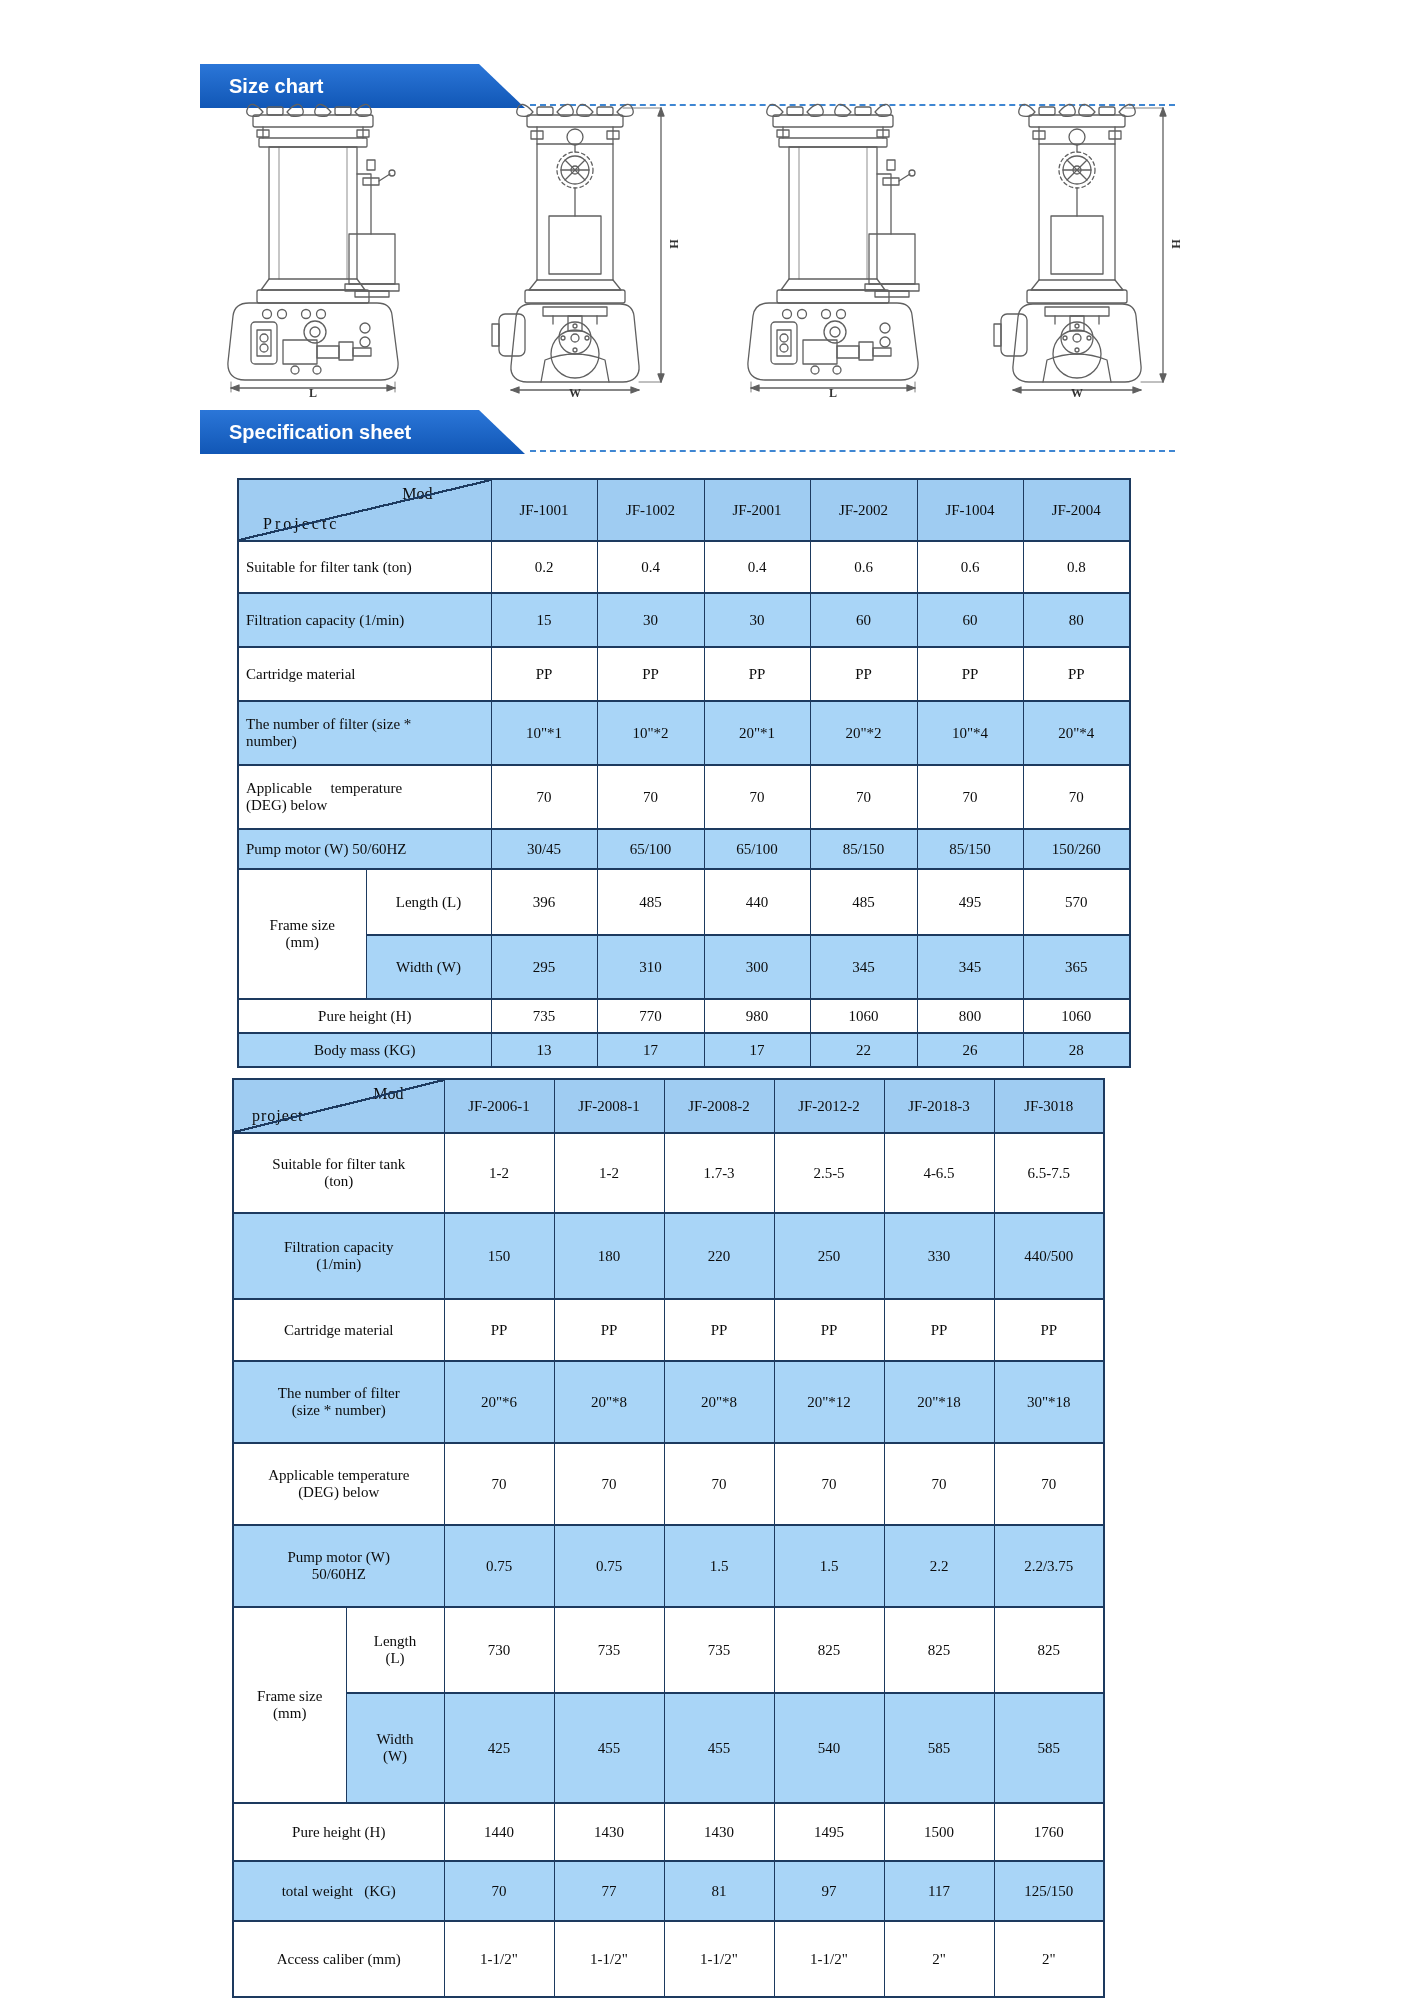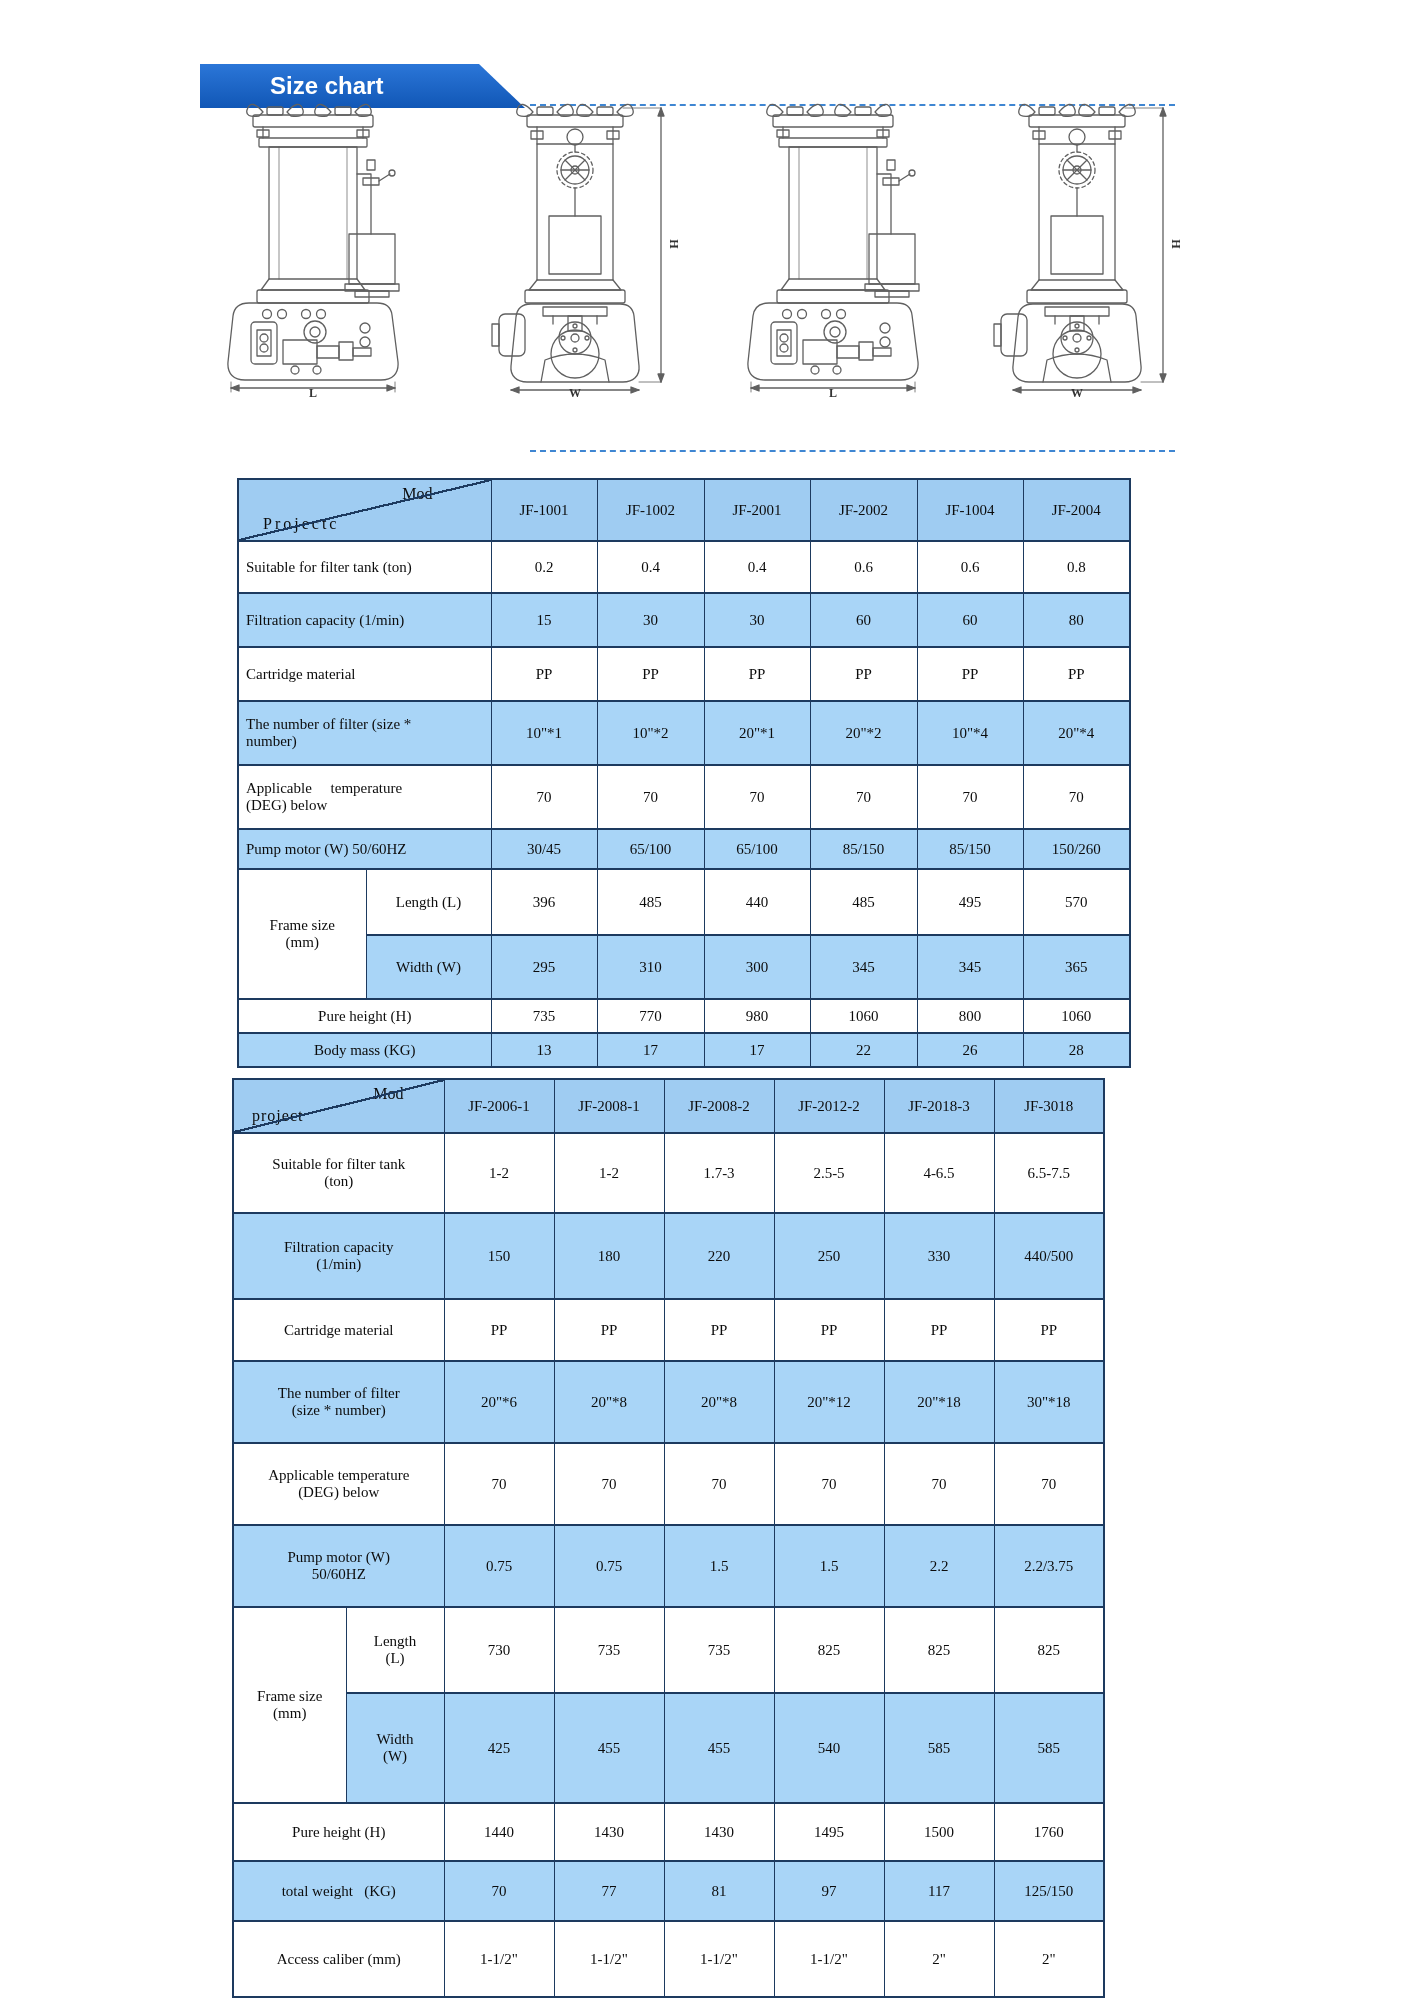--- a/index.html
+++ b/index.html
@@ -3,22 +3,22 @@
 <meta charset="utf-8">
 <style>
   html,body{margin:0;padding:0;background:#fff;}
   .page{position:relative;width:1414px;height:2000px;background:#ffffff;overflow:hidden;
         font-family:"Liberation Serif",serif;color:#0d0d0d;}
 
   
   .banner{position:absolute;left:200px;width:325px;height:44px;box-sizing:border-box;
           background:linear-gradient(180deg,#2b76d8 0%,#1157b6 100%);
           clip-path:polygon(0 0,279px 0,325px 100%,0 100%);}
-  .banner span{display:block;padding-left:22px;line-height:44px;color:#ffffff;
-          font-family:"Liberation Sans",sans-serif;font-weight:700;font-size:24px;margin-left:48px;}
+  .banner span{display:block;padding-left:29px;line-height:44px;color:#ffffff;
+          font-family:"Liberation Sans",sans-serif;font-weight:700;font-size:20px;}
   .dash{position:absolute;left:530px;width:645px;height:0;border-top:2px dashed #3f86d2;}
 
   
   .drawing{position:absolute;width:220px;height:312px;}
   .dim-text{font-family:"Liberation Serif",serif;font-size:12px;font-weight:700;fill:#333;}
 
   
   table.spec{position:absolute;border-collapse:collapse;table-layout:fixed;background:#fff;
              border:2.4px solid #1d3a5f;padding-left:48px;}
   .spec td{border:1.4px solid #1d3a5f;border-top-width:2.4px;border-bottom-width:2.4px;
@@ -168,20 +168,23 @@
   <svg class="drawing" style="left:723px;top:86px" viewBox="0 0 220 312">
     <use href="#front-view"></use>
     <text class="dim-text" x="110" y="311" text-anchor="middle">L</text>
   </svg>
   <svg class="drawing" style="left:967px;top:86px" viewBox="0 0 220 312">
     <use href="#side-view"></use>
     <text class="dim-text" x="110" y="311" text-anchor="middle">W</text>
     <text class="dim-text" transform="rotate(90 205 158)" x="205" y="158" text-anchor="middle">H</text>
   </svg>
 
+  <div class="banner" style="top:410px">
+    <span>Specification sheet</span>
+  </div>
   <div class="dash" style="top:450px"></div>
 
   <table class="spec t1" style="left:237px;top:478px;width:892px">
     <colgroup>
         <col style="width:128px">
         <col style="width:125px">
         <col style="width:106px">
         <col style="width:107px">
         <col style="width:106px">
         <col style="width:107px">

